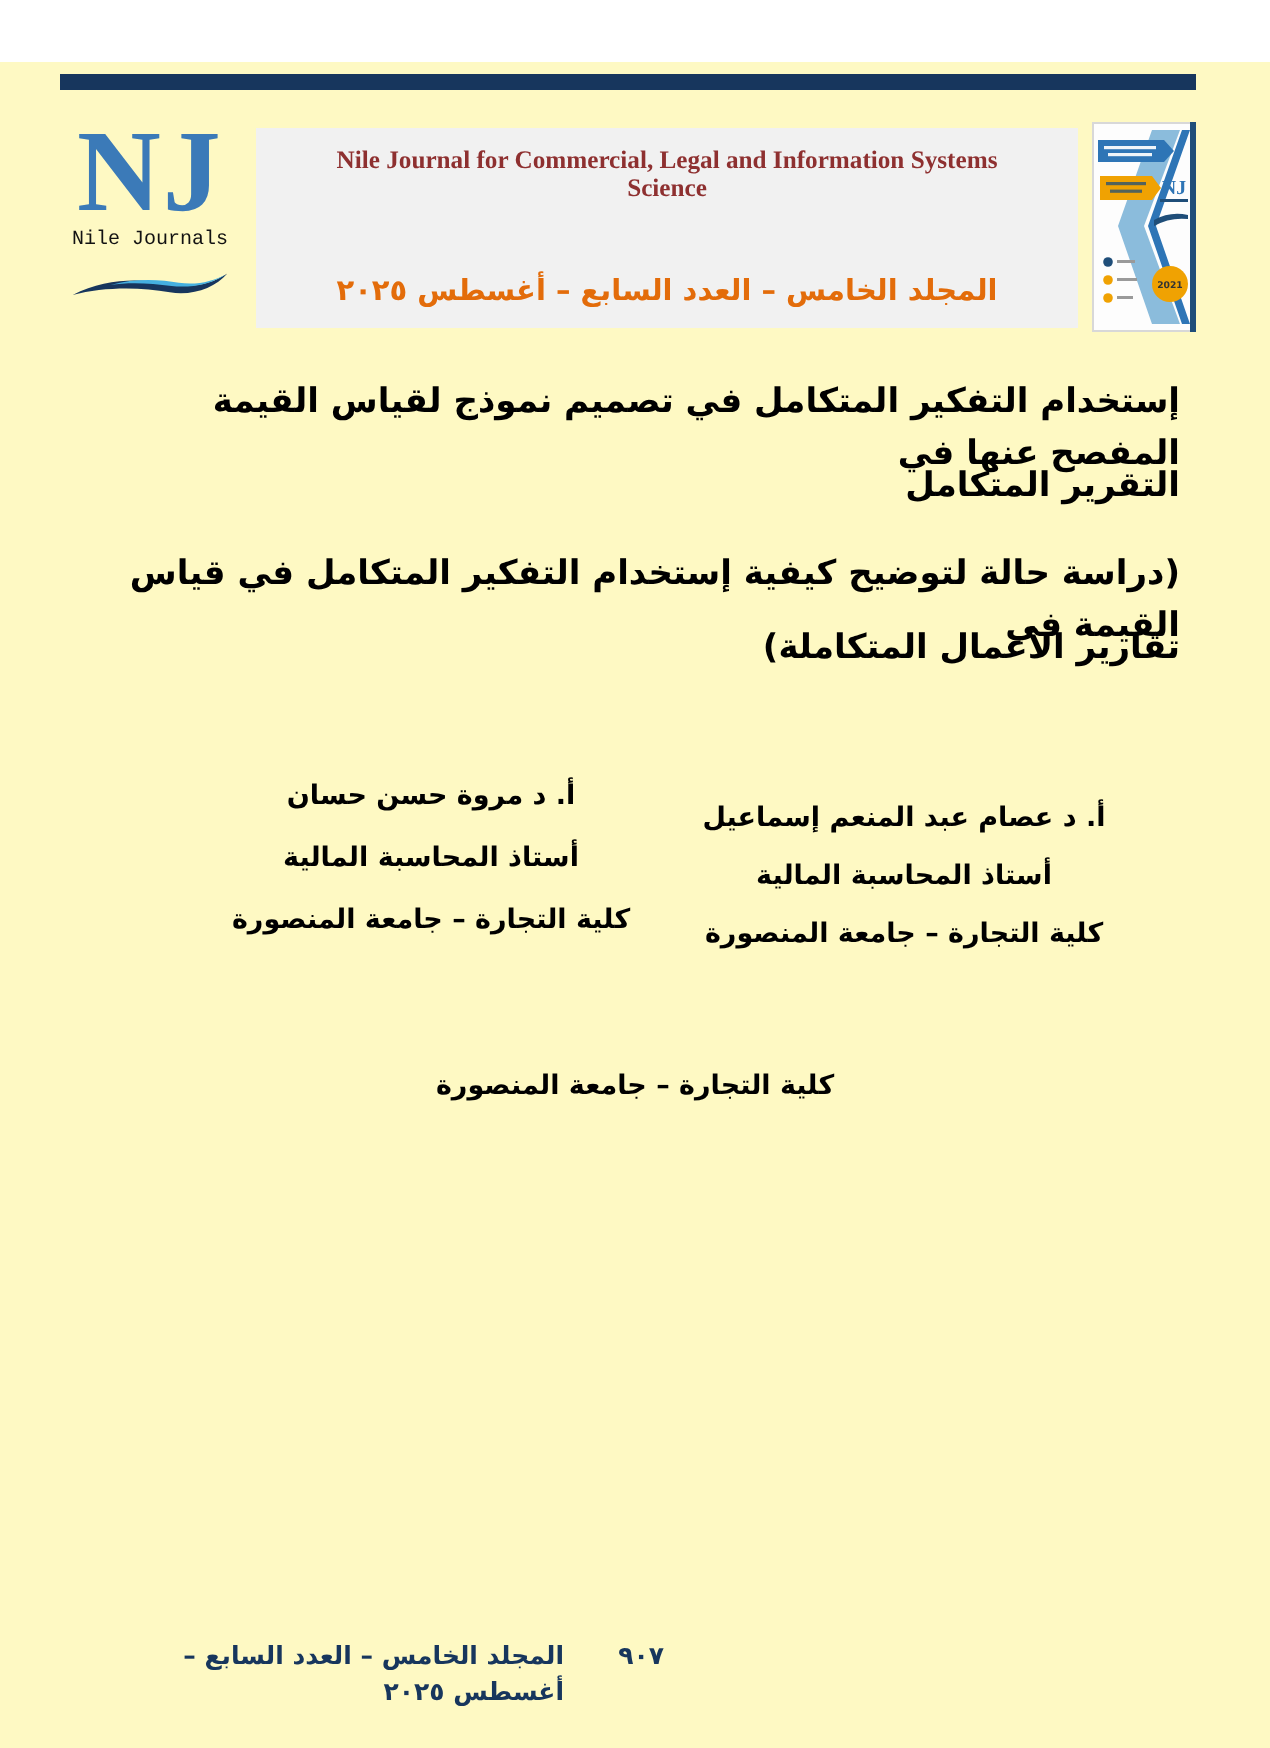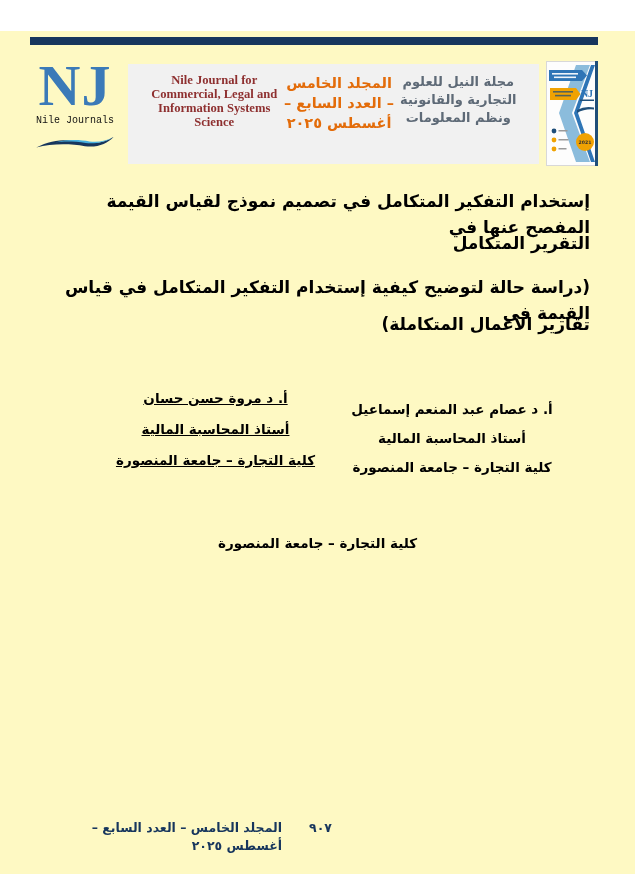--- a/index.html
+++ b/index.html
@@ -15,21 +15,21 @@
   .logo{position:absolute;left:28px;top:29px;width:94px;text-align:center;}
   .logo-nj{font-family:"Liberation Serif","DejaVu Serif",serif;font-weight:bold;
     font-size:58px;line-height:52px;color:var(--logo-blue,#3b7ab8);letter-spacing:1px;}
   .logo-name{font-family:Liberation Mono, monospace;font-size:10px;
     line-height:15px;color:#121212;margin-top:1px;}
   .logo-wave{display:block;margin:6px auto 0;width:86px;height:18px;}
 
   .header-box{
     position:absolute;left:128px;top:33px;width:411px;height:100px;
     background:var(--box-bg,#f1f1f1);box-sizing:border-box;
-    display:flex;justify-content:space-between;
+    display:flex;flex-direction:column;justify-content:space-between;
     padding:9px 20px 8px;text-align:center;
   }
   .hb-en{font-family:"Liberation Serif","DejaVu Serif",serif;font-weight:bold;
     font-size:12.6px;line-height:14px;color:var(--maroon,#8e3030);}
   .hb-issue{direction:rtl;font-weight:bold;font-size:14.5px;line-height:20px;
     color:var(--orange,#e36c0a);}
   .hb-ar{direction:rtl;font-weight:bold;font-size:13px;line-height:18px;
     color:var(--gray-blue,#5e6a77);}
 
   .cover{position:absolute;left:546px;top:30px;width:52px;height:105px;}
@@ -42,21 +42,21 @@
   .t2{top:199px;}
   .s1{top:243px;}
   .s2{top:280px;}
 
   
   .author-col{position:absolute;text-align:center;direction:rtl;font-weight:bold;
     font-size:13.5px;color:#000;}
   .author-col div{line-height:29px;}
   .col-right{left:338px;width:228px;top:364px;}
   .col-left{left:98px;width:235px;top:352px;}
-  .col-left div{line-height:31px;text-decoration:underline;}
+  .col-left div{line-height:31px;}
   .col-center{left:200px;width:235px;top:498px;}
 
   
   .footer-line{position:absolute;left:40px;width:242px;top:788px;direction:rtl;
     text-align:right;font-weight:bold;font-size:12.5px;line-height:18px;
     color:var(--navy,#17365d);}
   .footer-page{position:absolute;left:286px;width:46px;top:788px;text-align:right;
     font-weight:bold;font-size:12.5px;line-height:18px;color:var(--navy,#17365d);}
 </style>
 </head>
@@ -71,21 +71,20 @@
     <div class="logo-name">Nile Journals</div>
     <svg class="logo-wave" viewBox="0 0 88 20" aria-hidden="true">
       <path d="M1,15 C20,5 40,6 56,9 C68,11 78,9 87,3 C80,11 68,15.5 55,13.5 C38,10.5 18,10.5 1,15 Z" fill="var(--navy,#17365d)"></path>
       <path d="M22,9.5 C36,5.5 50,6.5 60,8.2 C70,9.6 79,7.5 86,3.6 C78,9.2 66,11.2 56,10 C44,8.2 31,7.8 22,9.5 Z" fill="var(--wave-light,#45b0e0)"></path>
     </svg>
   </div>
 
   <div class="header-box">
     <div class="hb-en">Nile Journal for Commercial, Legal and Information Systems Science</div>
     <div class="hb-issue">المجلد الخامس – العدد السابع – أغسطس ٢٠٢٥</div>
-    <div class="hb-ar">مجلة النيل للعلوم التجارية والقانونية ونظم المعلومات</div>
   </div>
 
   <div class="cover">
     <svg viewBox="0 0 52 105" aria-hidden="true">
       <rect x="0.5" y="0.5" width="51" height="104" fill="#fdfdfd" stroke="#d8d8d8" stroke-width="1"></rect>
       <path d="M30,4 L44,4 L26,52 L44,101 L30,101 L13,52 Z" fill="var(--cover-lightblue,#8bbcdc)"></path>
       <path d="M45,4 L49,4 L32,52 L49,101 L45,101 L28,52 Z" fill="var(--cover-blue,#2e75b6)"></path>
       <rect x="49" y="0" width="3" height="105" fill="var(--cover-navy,#1f4e79)"></rect>
       <polygon points="3,9 36,9 41,14.5 36,20 3,20" fill="var(--cover-blue,#2e75b6)"></polygon>
       <rect x="6" y="12" width="26" height="1.6" fill="#ffffff" opacity="0.92"></rect>

